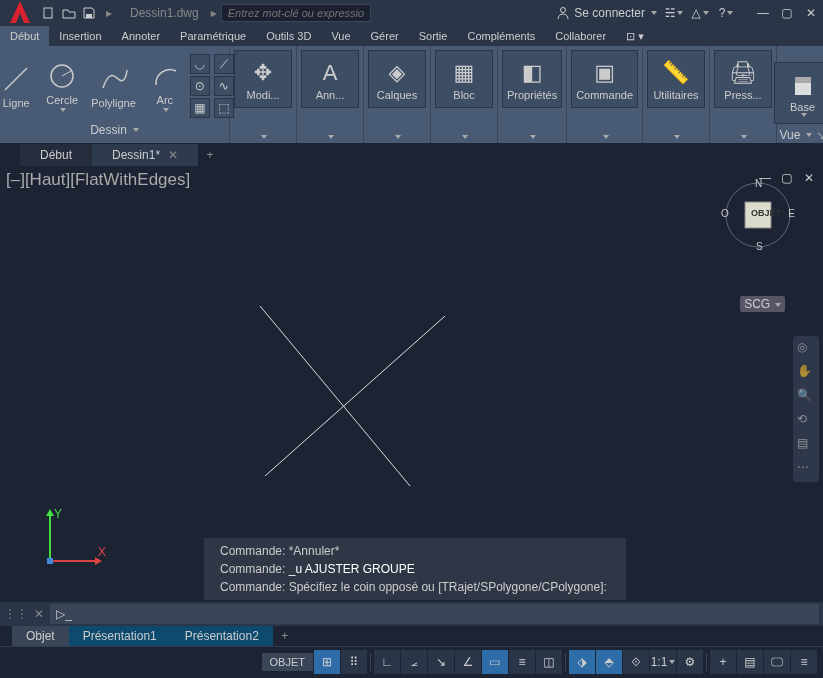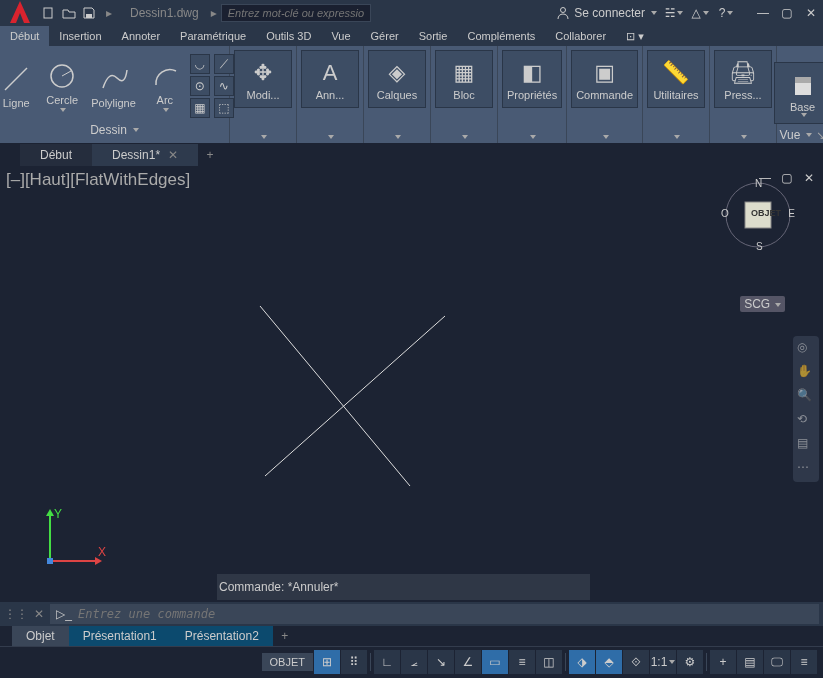--- a/index.html
+++ b/index.html
@@ -40,21 +40,21 @@
 
 .viewport{position:relative;background:#1c2333;height:436px}
 .vp-label{position:absolute;top:4px;left:6px;font-size:17px;color:#aaa}
 .vp-controls{position:absolute;top:4px;right:6px;display:flex;gap:6px}
 .crosshair{position:absolute;top:30px;left:40px;width:480px;height:380px}
 .ucs-icon{position:absolute;bottom:26px;left:40px}
 .viewcube{position:absolute;top:14px;right:30px;width:70px;height:70px}
 .nav-panel{position:absolute;right:4px;top:170px;width:26px;background:rgba(60,70,90,.6);border-radius:4px;padding:4px 0;display:flex;flex-direction:column;gap:6px;align-items:center}
 .nav-panel div{width:18px;height:18px;cursor:pointer;opacity:.6}
 
-.cmd-history{position:absolute;bottom:2px;left:217px;width:373px;background:rgba(50,58,72,.9);padding:4px 2px;font-family:Consolas,monospace;font-size:12px;line-height:1.5}
+.cmd-history{position:absolute;bottom:2px;left:204px;width:422px;background:rgba(50,58,72,.9);padding:4px 16px;font-family:Consolas,monospace;font-size:12px;line-height:1.5}
 .cmd-history .kw{color:#fff}
 
 .cmdline{height:24px;background:#2a3648;display:flex;align-items:center;padding:0 4px;gap:6px}
 .cmd-handle{cursor:pointer;color:#888}
 .cmd-close{cursor:pointer;color:#888}
 .cmd-input-wrap{flex:1;background:#3a4658;display:flex;align-items:center;padding:0 6px;height:20px}
 .cmd-input{background:none;border:none;flex:1;font-family:Consolas,monospace;font-style:italic;color:#999;outline:none}
 
 .layout-tabs{height:20px;background:#1c2333;display:flex;align-items:stretch;padding-left:12px}
 .layout-tab{padding:0 14px;display:flex;align-items:center;font-size:11px;cursor:pointer;background:#2a3648}
@@ -333,29 +333,30 @@
     <div>◎</div>
     <div>✋</div>
     <div>🔍</div>
     <div>⟲</div>
     <div>▤</div>
     <div>⋯</div>
   </div>
 
   <div class="cmd-history">
     <div>Commande: *Annuler*</div>
+    <div><span>Commande:</span><span class="kw"> _u AJUSTER GROUPE</span></div>
+    <div>Commande: Spécifiez le coin opposé ou [TRajet/SPolygone/CPolygone]:</div>
   </div>
 </div>
 
 <div class="cmdline">
   <span class="cmd-handle">⋮⋮</span>
   <span class="cmd-close">✕</span>
   <div class="cmd-input-wrap">
     <span style="margin-right:6px">▷_</span>
-    <input class="cmd-input" placeholder="Entrez une commande" style="">
   </div>
 </div>
 
 <div class="layout-tabs">
   <div class="layout-tab active">
       <span>Objet</span>
     </div>
   <div class="layout-tab inactive">
       <span>Présentation1</span>
     </div>

